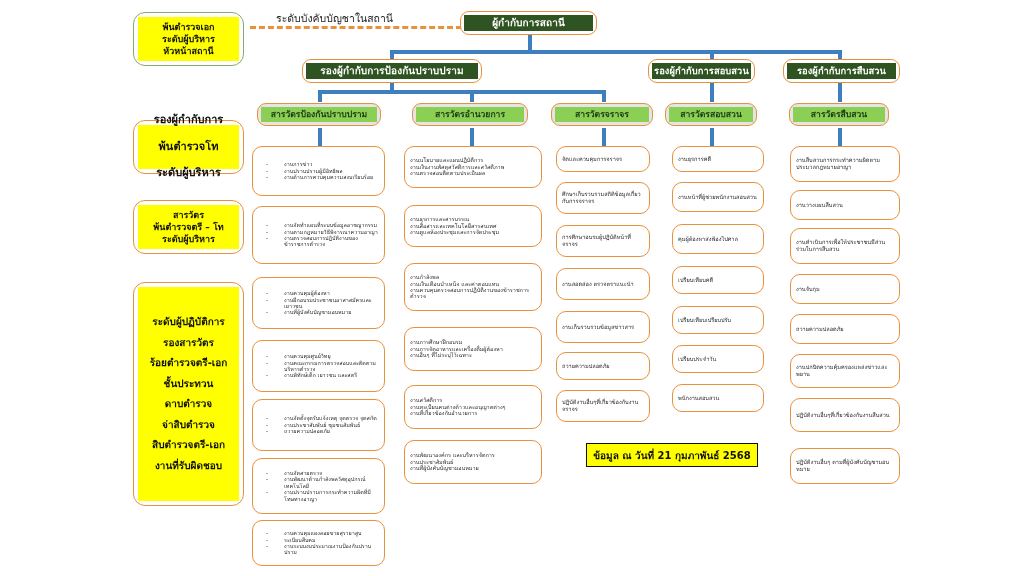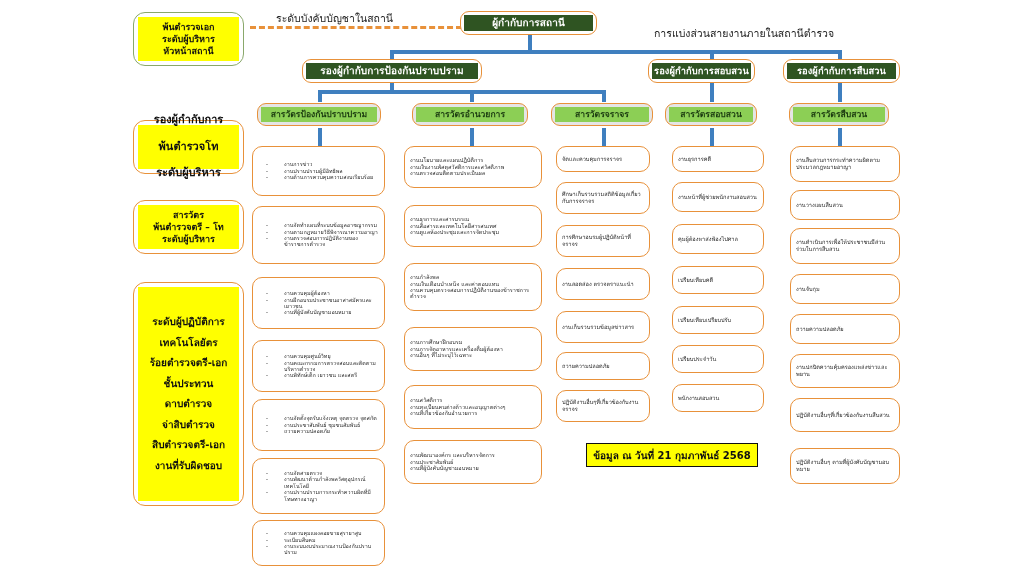--- a/index.html
+++ b/index.html
@@ -161,21 +161,20 @@
     height: 0;
     border-top: 3px dashed #e8913a;
   }
 </style>
 </head>
 <body>
 
 <div id="canvas">
 
   <div class="caption" style="left:276px; top:10px; font-size:10.5px;">ระดับบังคับบัญชาในสถานี</div>
-  <div class="caption" style="left:654px; top:25px; font-size:10.5px;">การแบ่งส่วนสายงานภายในสถานีตำรวจ</div>
 
   <div class="dashed" style="left:250px; top:26px; width:212px;"></div>
 
   <div class="conn conn-v" style="left:528px; top:34px; height:18px;"></div>
   <div class="conn conn-h" style="left:390px; top:50px; width:450px;"></div>
   <div class="conn conn-v" style="left:390px; top:50px; height:12px;"></div>
   <div class="conn conn-v" style="left:710px; top:50px; height:12px;"></div>
   <div class="conn conn-v" style="left:838px; top:50px; height:12px;"></div>
 
   <div class="conn conn-v" style="left:390px; top:82px; height:10px;"></div>
@@ -249,21 +248,21 @@
     <div class="yel-fill" style="font-size:9px; line-height:1.35;">
       <span class="ln">สารวัตร</span>
       <span class="ln">พ้นตำรวจตรี – โท</span>
       <span class="ln">ระดับผู้บริหาร</span>
     </div>
   </div>
 
   <div class="yel-wrap" style="left:133px; top:282px; width:111px; height:224px;">
     <div class="yel-fill" style="font-size:10px; line-height:2.05;">
       <span class="ln">ระดับผู้ปฏิบัติการ</span>
-      <span class="ln">เทคโนโลยัตร</span>
+      <span class="ln">รองสารวัตร</span>
       <span class="ln">ร้อยตำรวจตรี-เอก</span>
       <span class="ln">ชั้นประทวน</span>
       <span class="ln">ดาบตำรวจ</span>
       <span class="ln">จ่าสิบตำรวจ</span>
       <span class="ln">สิบตำรวจตรี-เอก</span>
       <span class="ln">งานที่รับผิดชอบ</span>
     </div>
   </div>
 
   <div class="list-box dash-col" style="left:252px; top:146px; width:133px; height:50px; font-size:5.4px;">

